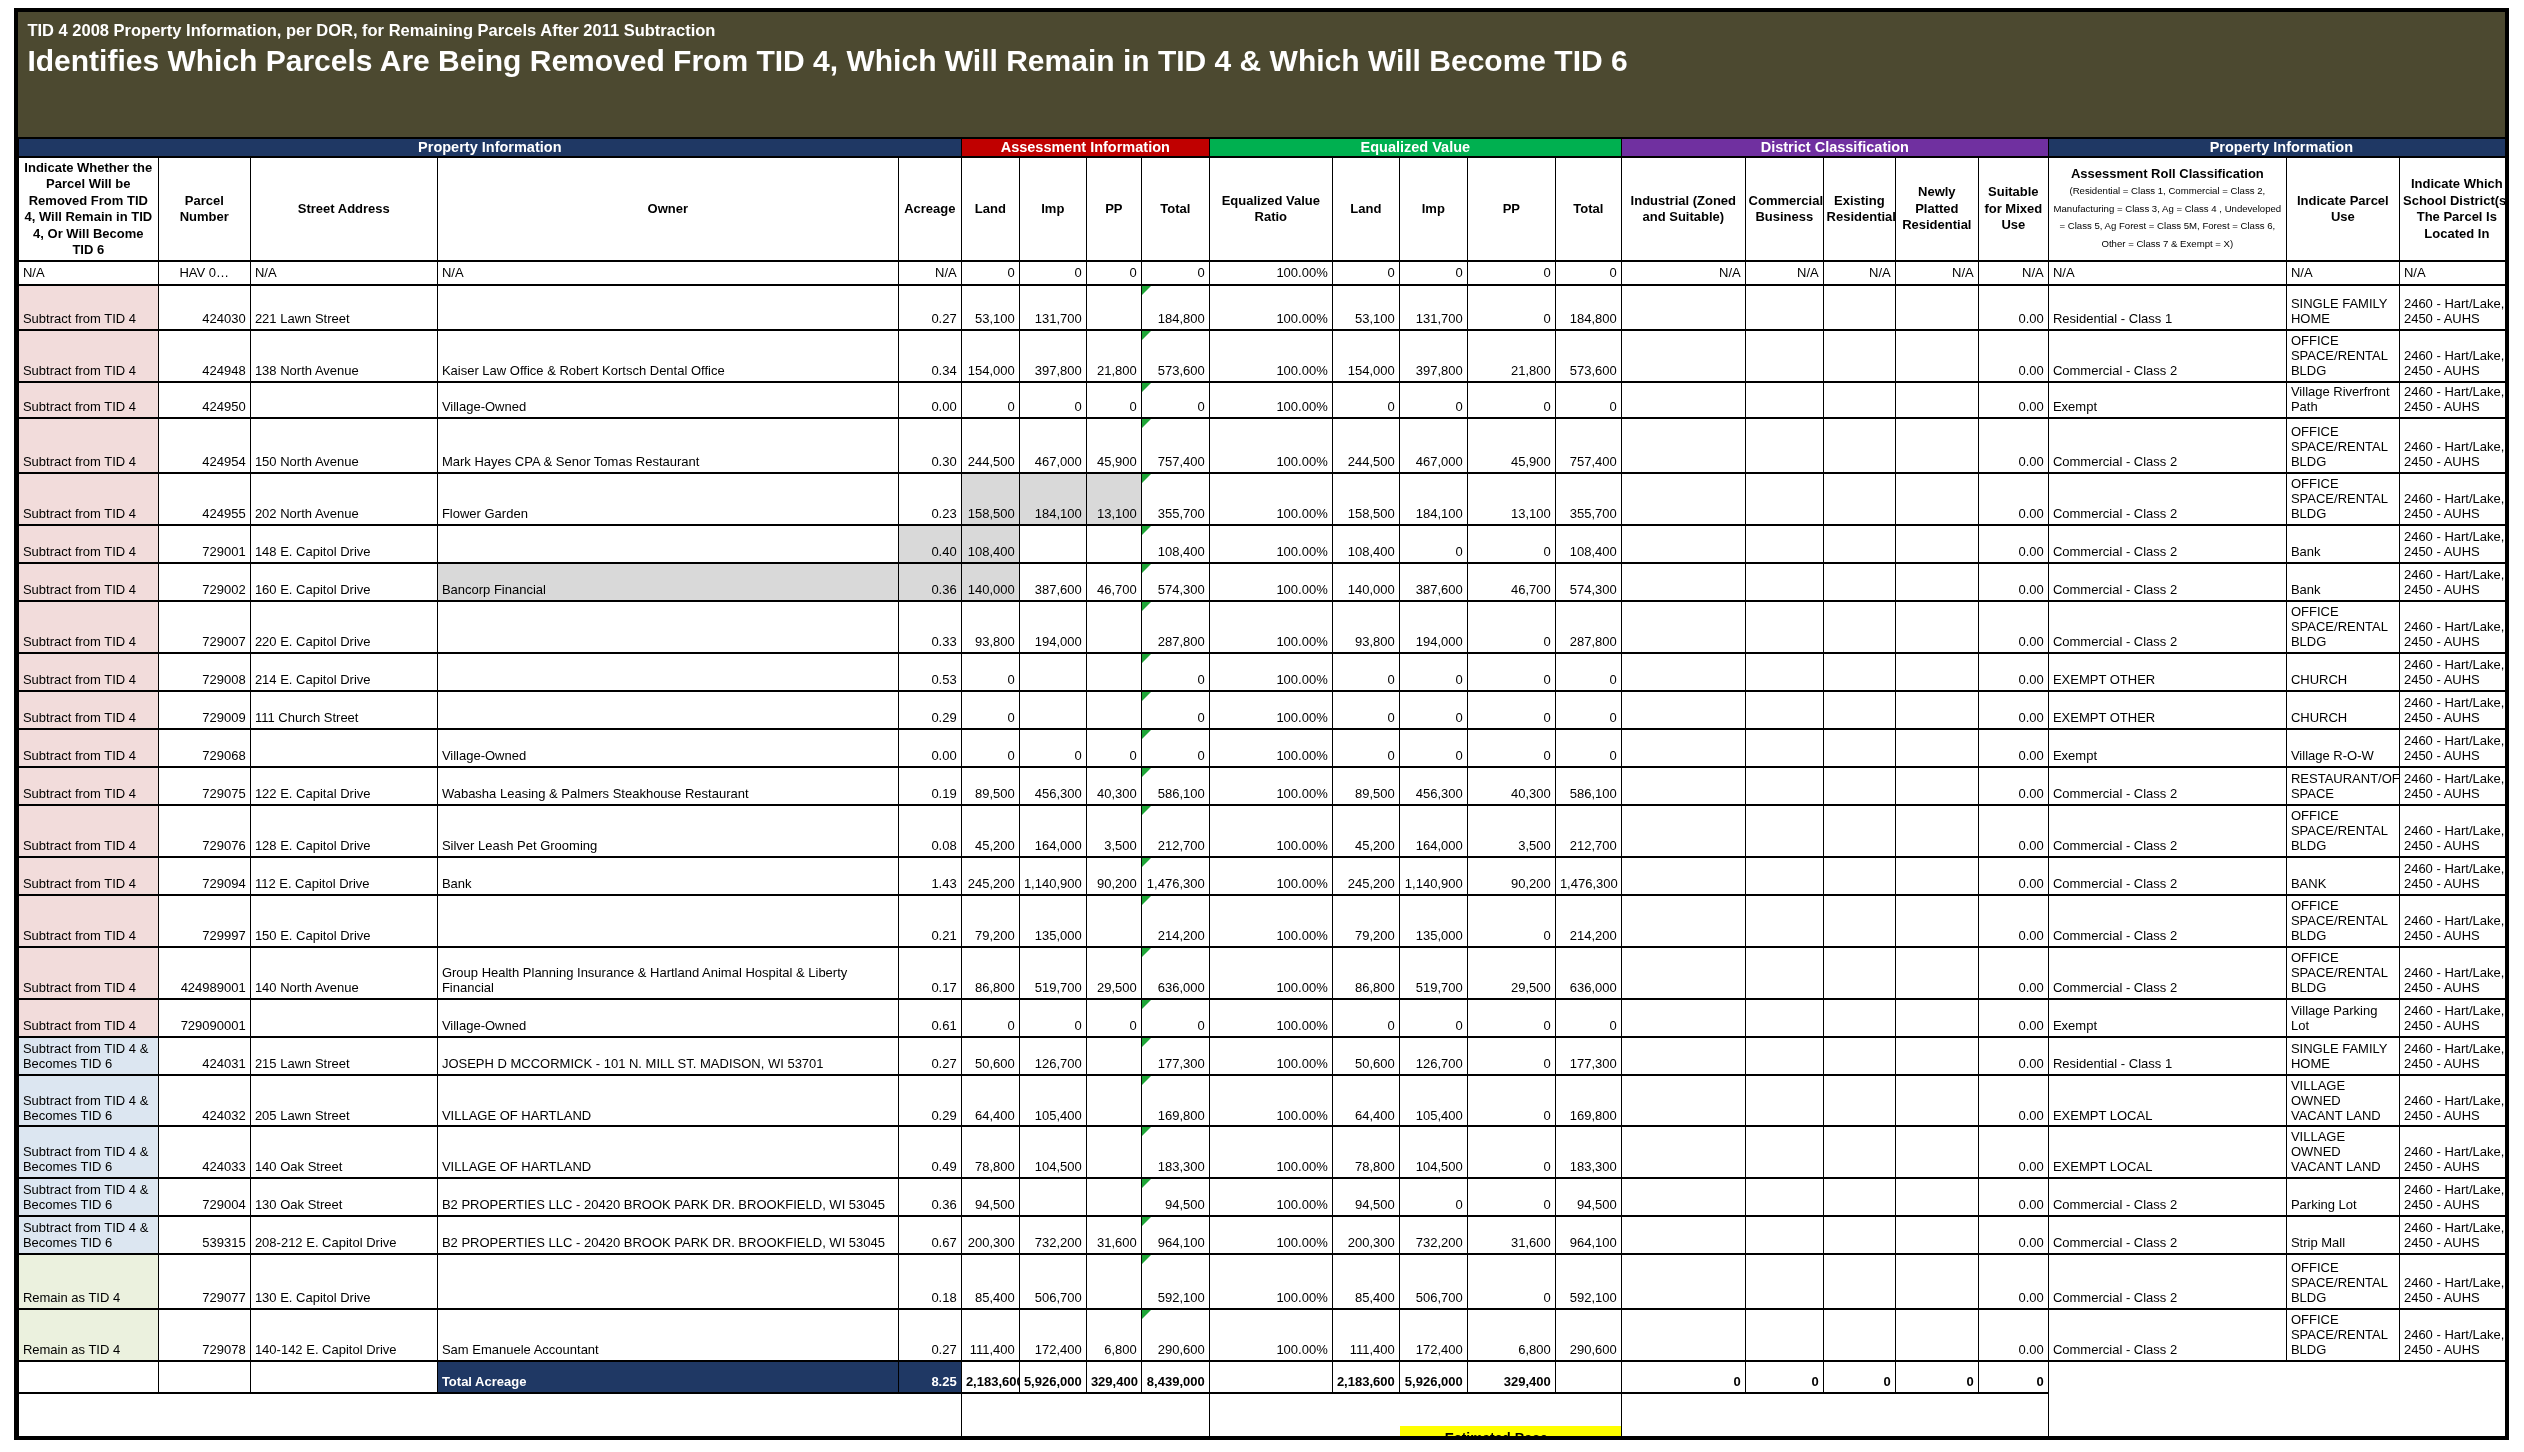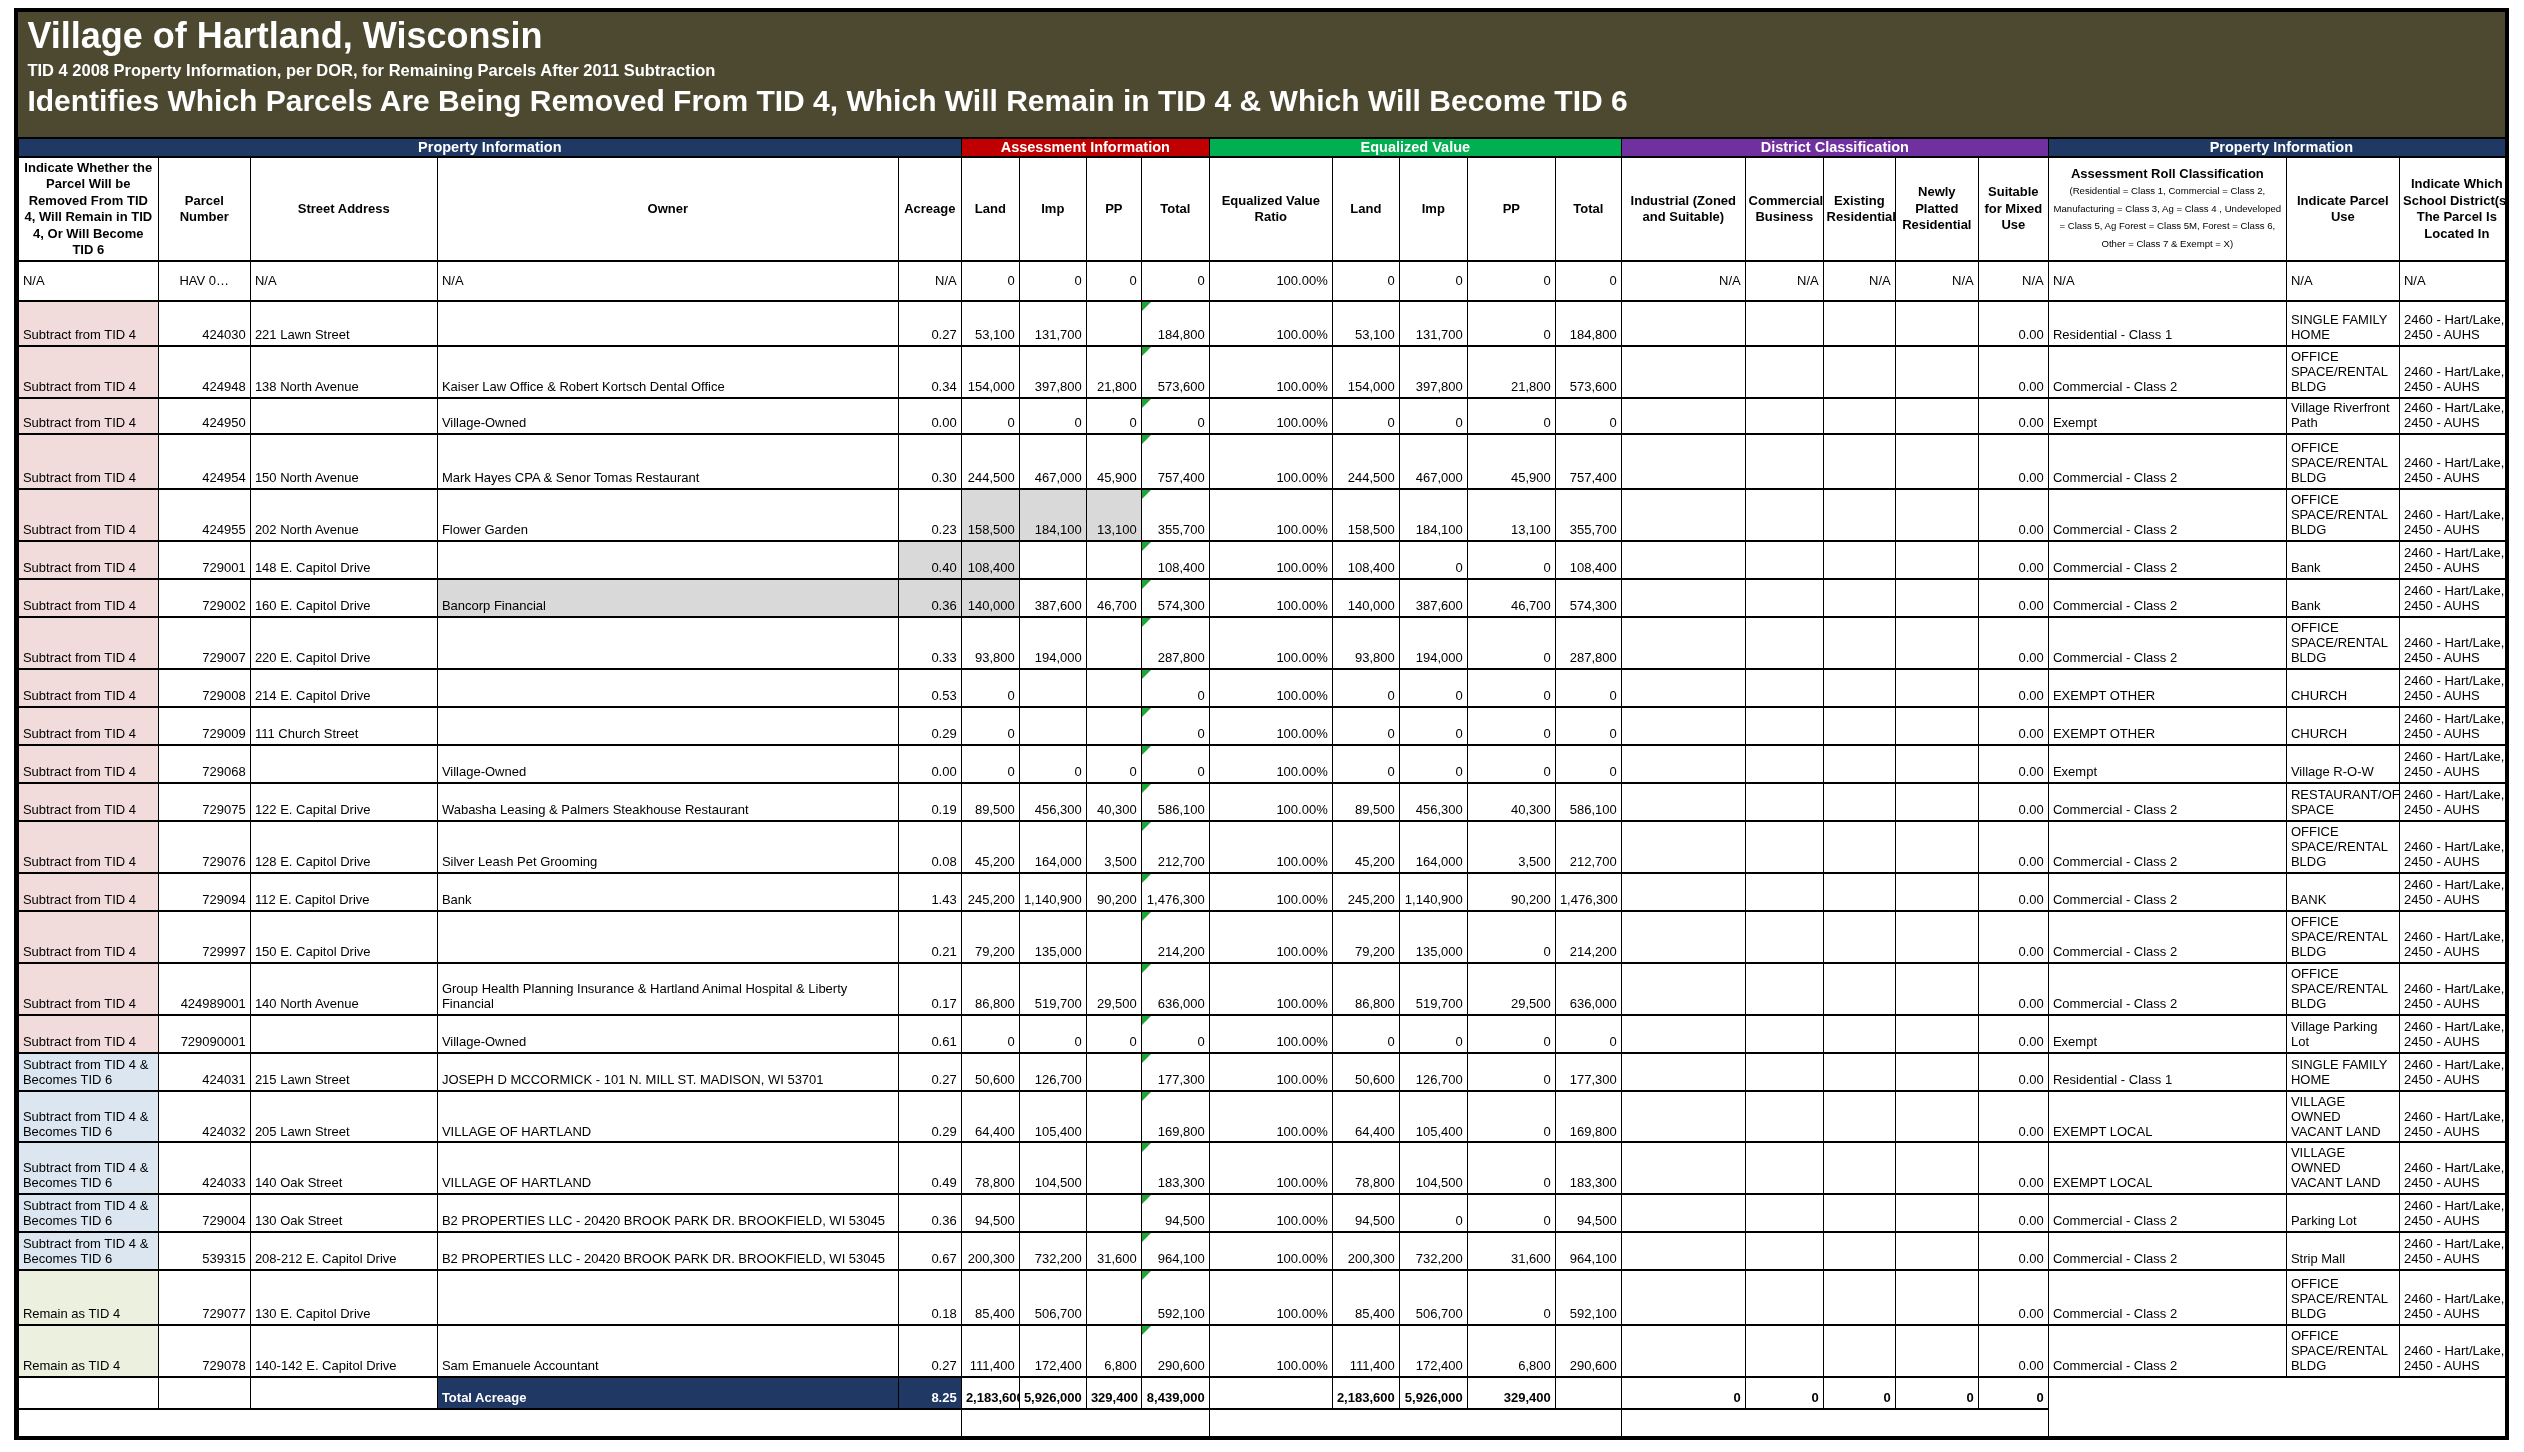--- a/index.html
+++ b/index.html
@@ -52,21 +52,20 @@
   .ebv-value{width:69px;display:flex;align-items:flex-end;justify-content:flex-end;
              font-weight:bold;font-size:13.8px;padding-right:1.4px;}
 </style>
 </head>
 <body>
 
 <div class="page">
   <div class="sheet">
 
     <div class="titleband">
-      <div class="t1">Village of Hartland, Wisconsin</div>
       <div class="t3">TID 4  2008 Property Information, per DOR, for Remaining Parcels After 2011 Subtraction</div>
       <div class="t4">Identifies Which Parcels Are Being Removed From TID 4, Which Will Remain in TID 4 &amp; Which Will Become TID 6</div>
     </div>
 
     <table>
       <colgroup>
         <col style="width:140px">
           <col style="width:92px">
           <col style="width:187px">
           <col style="width:461px">
@@ -119,21 +118,21 @@
           <th>Suitable for Mixed Use</th>
           <th>
             <span>Assessment Roll Classification</span>
             <span class="paren">(Residential = Class 1, Commercial = Class 2, Manufacturing = Class 3, Ag = Class 4 , Undeveloped = Class 5, Ag Forest = Class 5M, Forest = Class 6, Other = Class 7 &amp; Exempt = X)</span>
           </th>
           <th>Indicate Parcel Use</th>
           <th>Indicate Which School District(s) The Parcel Is Located In</th>
         </tr>
       </thead>
       <tbody id="tbody">
-        <tr class="narow" style="height: 40px;">
+        <tr class="narow" style="height: 24px;">
     <td>N/A</td>
     <td>HAV 0…</td>
     <td>N/A</td>
     <td>N/A</td>
     <td>N/A</td>
     <td>0</td>
     <td>0</td>
     <td>0</td>
     <td>0</td>
     <td>100.00%</td>

